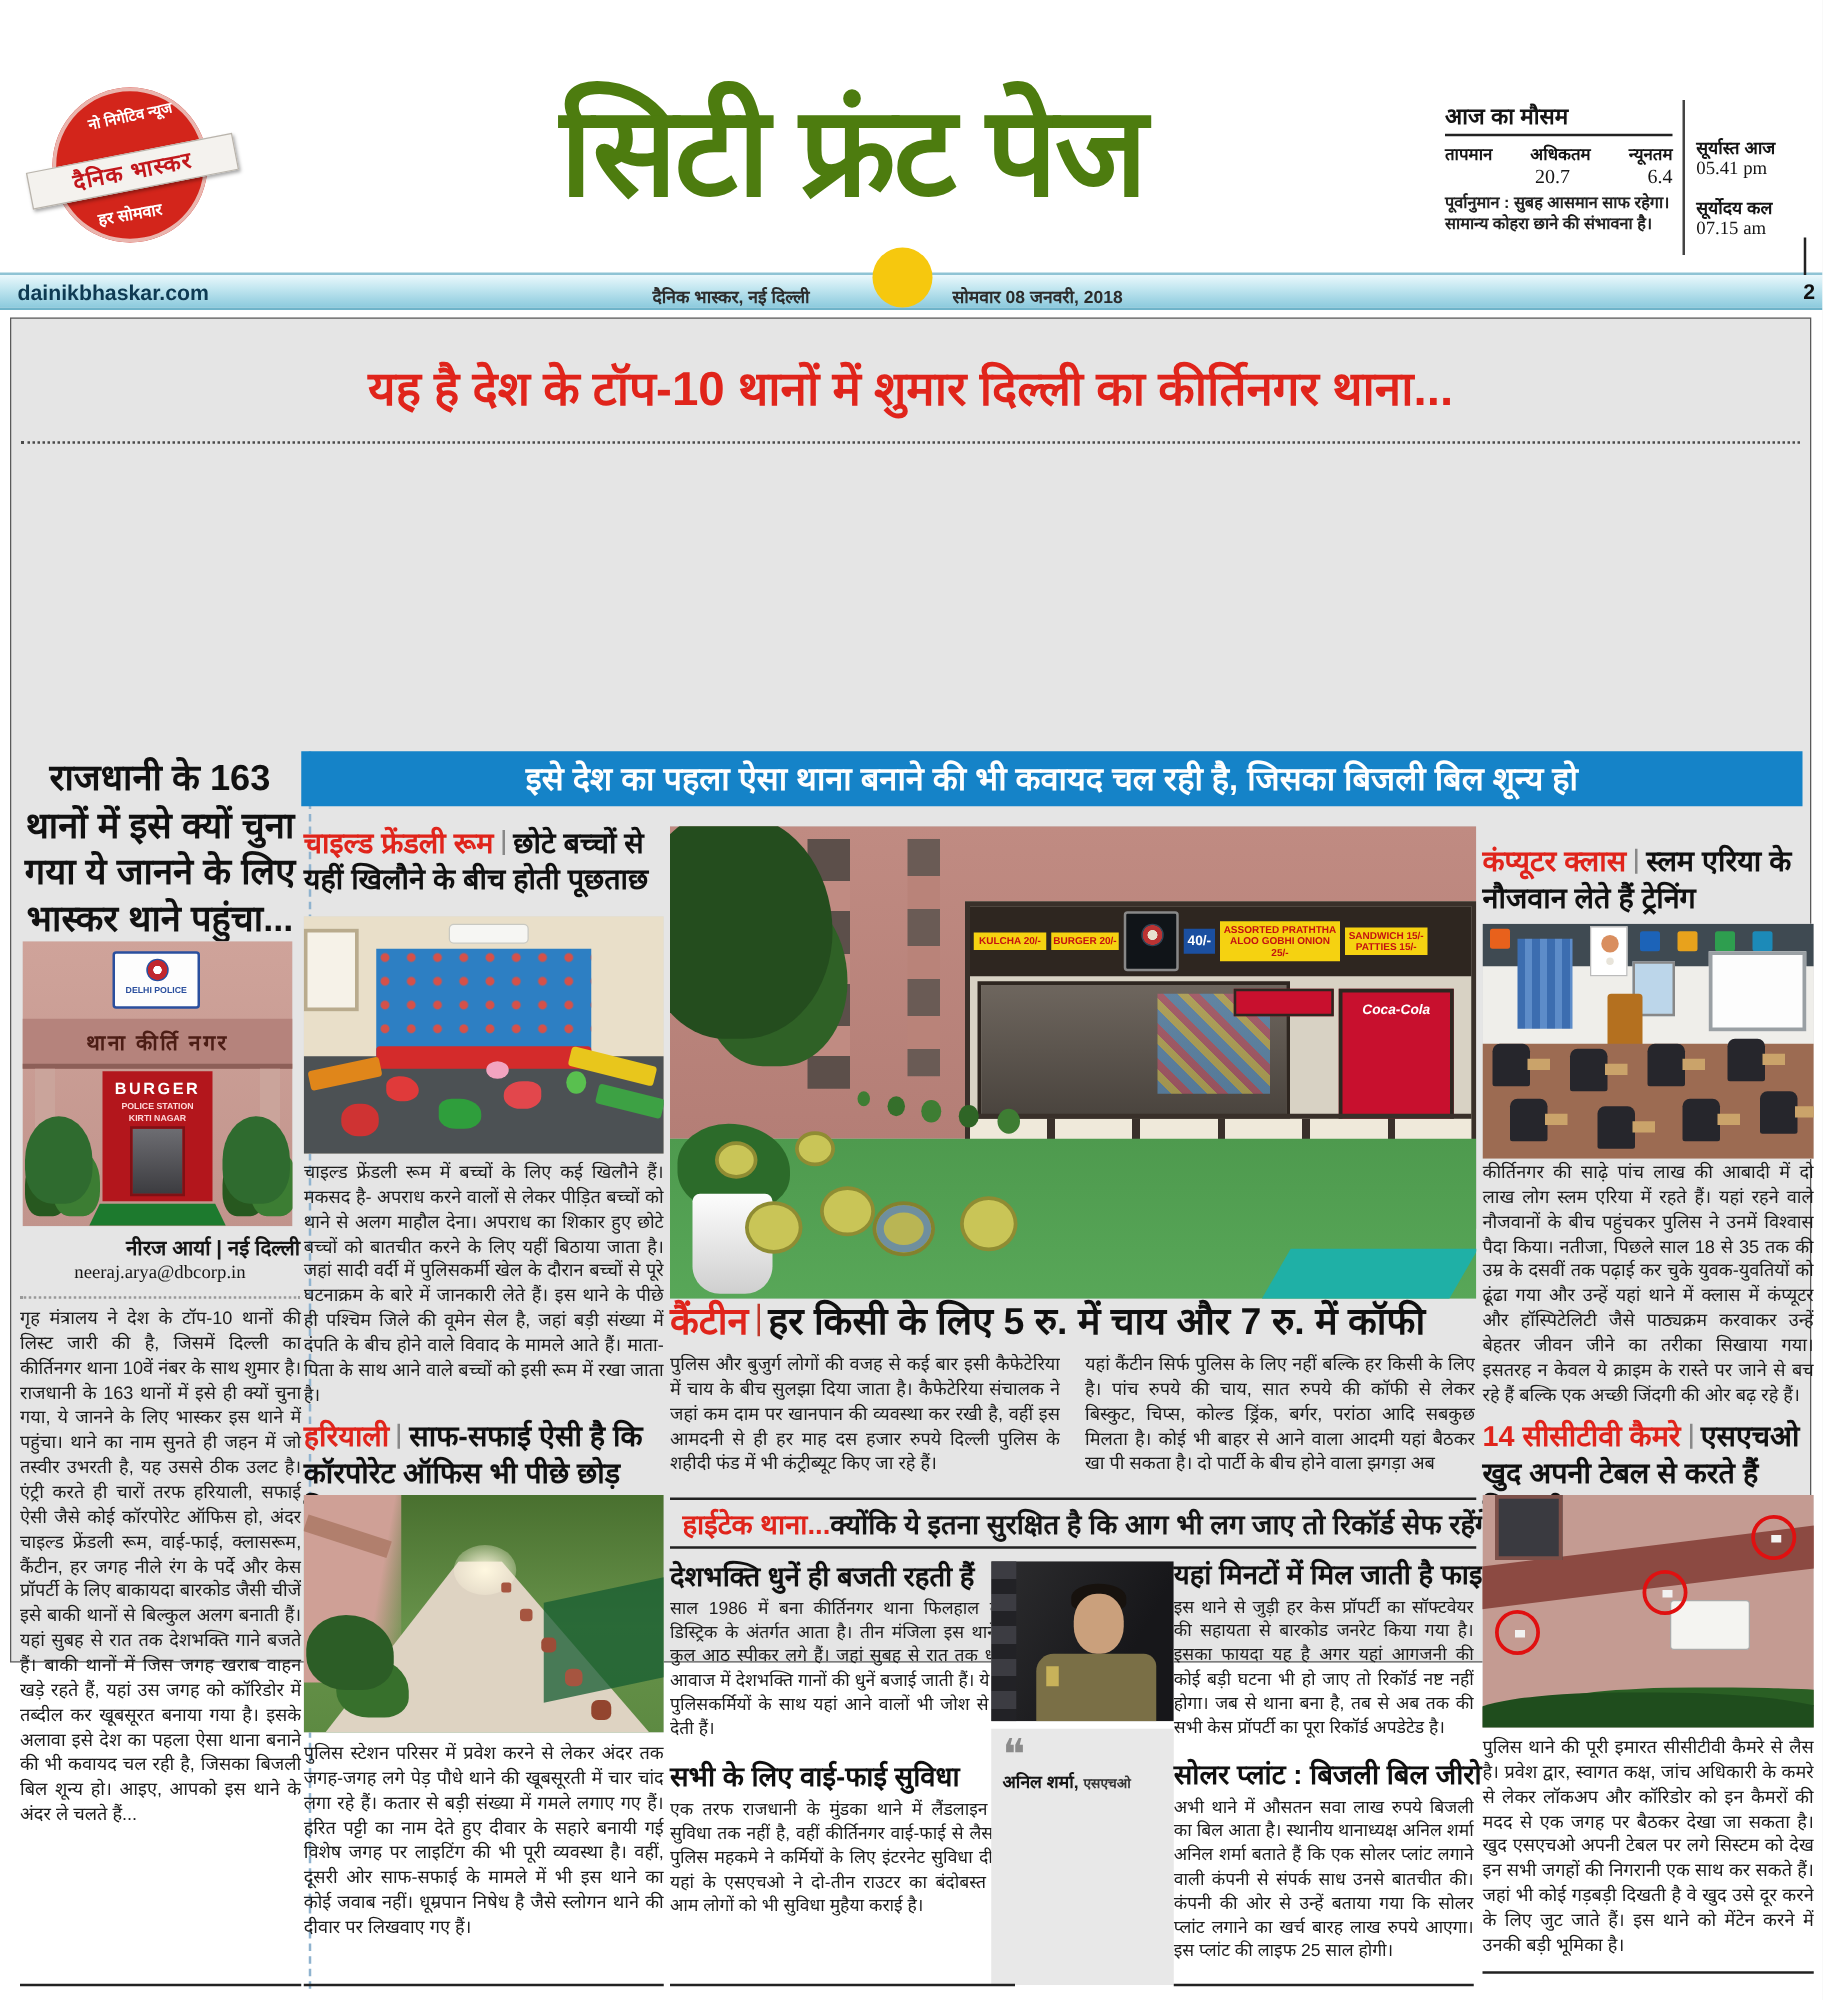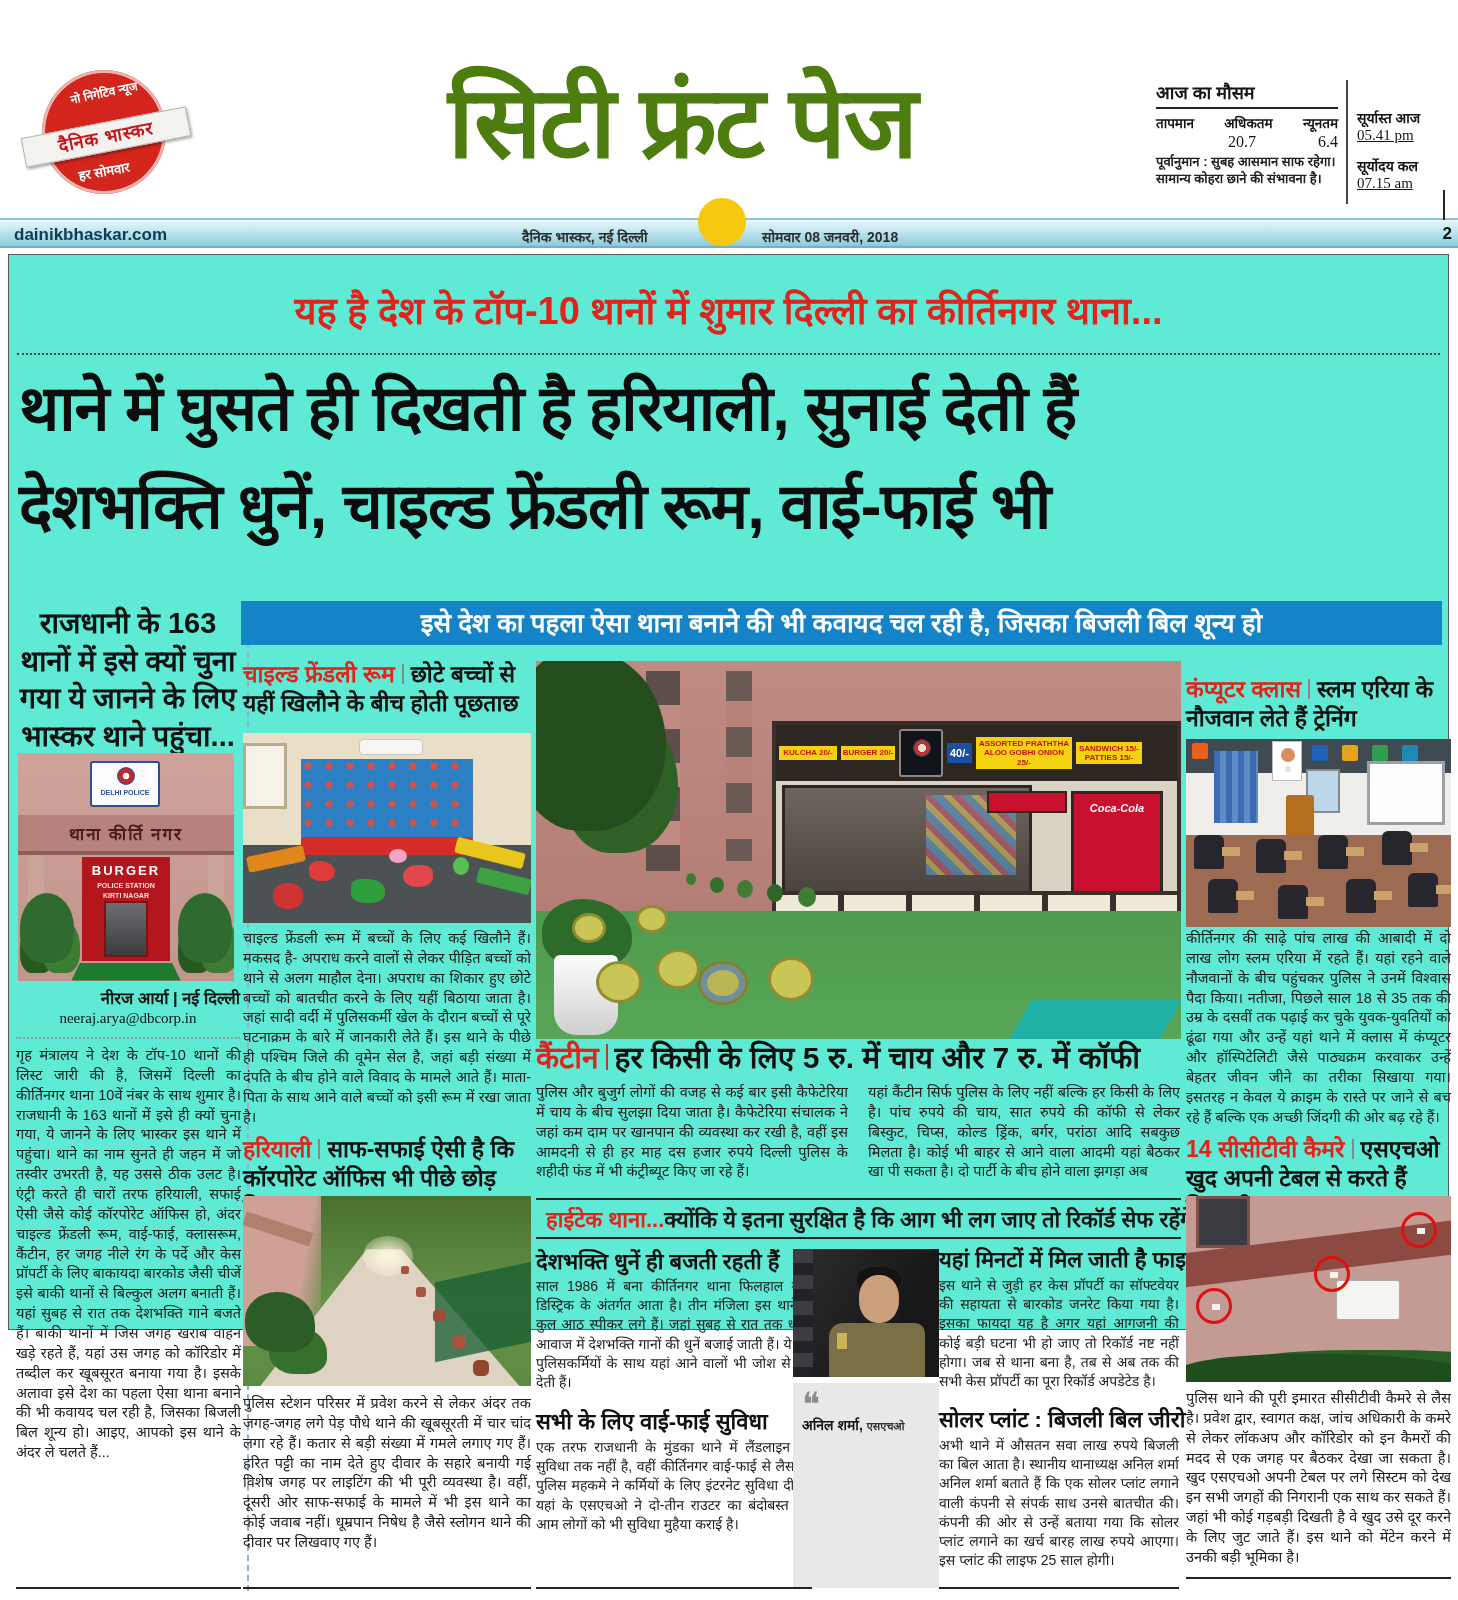--- a/index.html
+++ b/index.html
@@ -26,35 +26,35 @@
 
   .weather{position:absolute; right:10px; top:80px; width:292px; display:flex;}
   .w-left{width:192px; border-right:2px solid #444; padding-right:8px;}
   .w-head{font-size:18px; font-weight:bold; border-bottom:2px solid #222; padding-bottom:3px;}
   .w-cols{display:flex; justify-content:space-between; font-weight:bold; font-size:13.5px; margin-top:5px;align-items:flex-end;}
   .w-vals{display:flex; justify-content:space-between; padding-left:72px; font-size:16px; font-family:"Liberation Serif",serif; margin-top:1px;}
   .w-forecast{font-size:13px; font-weight:bold; color:#222; line-height:1.3; margin-top:3px;}
   .w-right{padding-left:9px; padding-top:28px;}
   .w-evt{margin-bottom:12px;}
   .w-evt-label{font-size:14px; font-weight:bold;}
-  .w-evt-time{font-size:15px; font-family:"Liberation Serif",serif;text-decoration:underline;}
+  .w-evt-time{font-size:15px; font-family:"Liberation Serif",serif;}
 
   
   .datebar{position:absolute; top:218px; left:0; width:1458px; height:30px;
     background:linear-gradient(#eaf8fc 0%,#bfe5ef 45%,#8ccadd 100%);
     border-top:2px solid #8fc3d4; border-bottom:2px solid #6fb3c9;}
   .db-site{position:absolute; left:14px; top:5px; font-size:17px; font-weight:bold; color:#0e3a52;}
   .db-edition{position:absolute; left:522px; top:7px; font-size:14px; font-weight:bold; color:#2c2c2c;}
   .db-sun{position:absolute; left:698px; top:-22px; width:48px; height:48px; border-radius:50%; background:#f6c80e;}
   .db-date{position:absolute; left:762px; top:7px; font-size:14px; font-weight:bold; color:#2c2c2c;}
   .db-page{position:absolute; right:6px; top:4px; font-size:17px; font-weight:bold; color:#111;}
   .db-tick{position:absolute; right:13px; top:-30px; width:2px; height:30px; background:#222;}
 
   
-  .article{position:absolute; left:8px; top:254px; width:1441px; height:1076px; border:1px solid #5a5a5a; background:#5eead4;}
+  .article{position:absolute; left:8px; top:254px; width:1441px; height:1076px; border:1px solid #5a5a5a; background:#e5e5e5;}
 
   .kicker{position:absolute; left:0; right:0; top:28px; text-align:center; font-size:38px; font-weight:bold; color:var(--red); white-space:nowrap;}
   .kicker-rule{position:absolute; left:8px; right:8px; top:98px; border-top:2px dotted #4a4a4a;}
 
   .headline{position:absolute; left:10px; top:104px; width:1424px; font-weight:bold; color:#0d0d0d; letter-spacing:-1px;}
   .headline .hl{display:block; font-size:63px; line-height:1.56; white-space:nowrap;}
 
   
   .deck{position:absolute; left:7px; top:350px; width:224px; text-align:center; font-size:29px; font-weight:bold; line-height:1.3; color:#111;}
   .byline{position:absolute; left:7px; top:731px; width:224px; text-align:right; font-size:16.5px; font-weight:bold;}
@@ -294,24 +294,20 @@
     <span class="db-edition">दैनिक भास्कर, नई दिल्ली</span>
     <span class="db-date">सोमवार 08 जनवरी, 2018</span>
     <span class="db-page">2</span>
   </div>
 
   <section class="article">
 
     <div class="kicker">यह है देश के टॉप-10 थानों में शुमार दिल्ली का कीर्तिनगर थाना...</div>
     <div class="kicker-rule"></div>
 
-    <h2 class="headline">
-      <span class="hl">थाने में घुसते ही दिखती है हरियाली, सुनाई देती हैं</span>
-      <span class="hl">देशभक्ति धुनें, चाइल्ड फ्रेंडली रूम, वाई-फाई भी</span>
-    </h2>
 
     <div class="deck">राजधानी के 163 थानों में इसे क्यों चुना गया ये जानने के लिए भास्कर थाने पहुंचा...</div>
 
     <div class="photo ps">
       <div class="ps-wall"></div>
       <div class="ps-board">
         <span class="ps-badge"></span>
         <span class="ps-board-text">DELHI POLICE</span>
       </div>
       <div class="ps-awning">थाना कीर्ति नगर</div>

